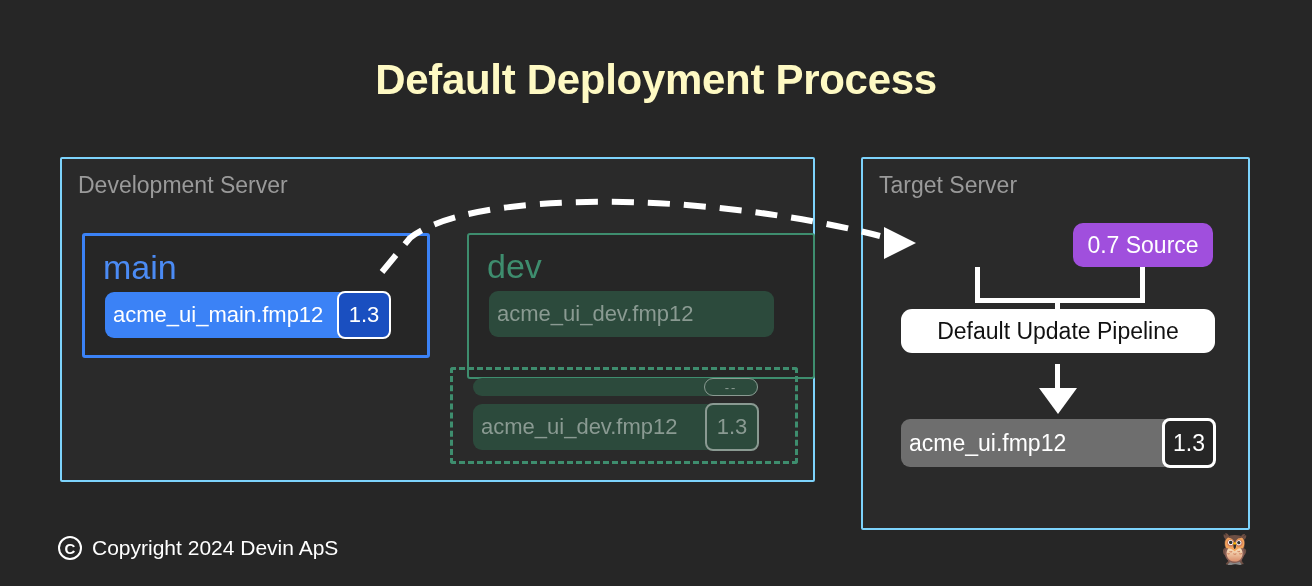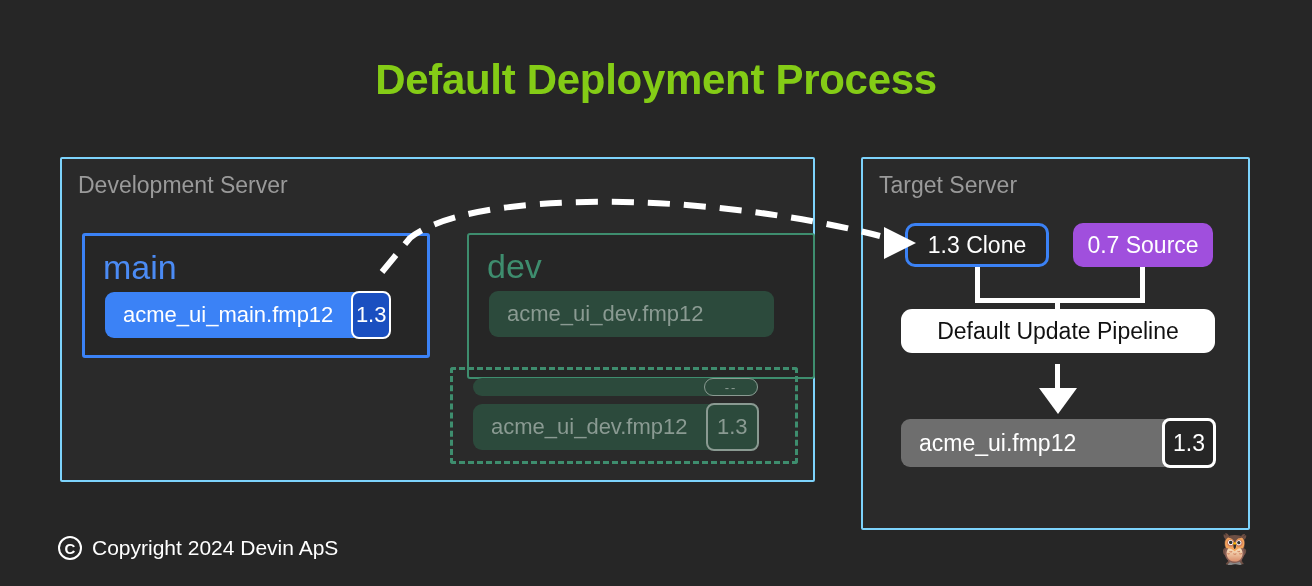--- a/index.html
+++ b/index.html
@@ -13,21 +13,21 @@
     position: relative;
   }
 
   
   .title {
     position: absolute;
     top: 56px;
     left: 0;
     width: 100%;
     text-align: center;
-    color: #84cc16;
+    color: #fef9c3;
     font-size: 42px;
     font-weight: 700;
     letter-spacing: -0.3px;
   }
 
   
   .panel {
     position: absolute;
     border: 2px solid #7dd3fc;
     background: #2a2a2a;
@@ -73,21 +73,21 @@
   .file-pill {
     position: absolute;
     display: flex;
     align-items: stretch;
     border-radius: 9px;
     overflow: visible;
   }
   .file-name {
     display: flex;
     align-items: center;
-    padding: 0 18px;
+    padding: 0 8px;
     font-size: 22px;
     white-space: nowrap;
   }
   .ver-badge {
     display: flex;
     align-items: center;
     justify-content: center;
     font-size: 22px;
     border-radius: 8px;
   }
@@ -290,21 +290,20 @@
     <div class="file-pill" id="file-dev-clone">
       <span class="file-name">acme_ui_dev.fmp12</span>
       <span class="ver-badge">1.3</span>
     </div>
   </div>
 </div>
 
 <div class="panel" id="panel-target">
   <div class="panel-title">Target Server</div>
 
-  <div class="tag" id="tag-clone">1.3 Clone</div>
   <div class="tag" id="tag-source">0.7 Source</div>
 
   <div class="connector" id="conn-left"></div>
   <div class="connector" id="conn-right"></div>
   <div class="connector" id="conn-horiz"></div>
   <div class="connector" id="conn-stem"></div>
 
   <div id="pipeline-box">Default Update Pipeline</div>
 
   <div class="connector" id="arrow-stem"></div>

